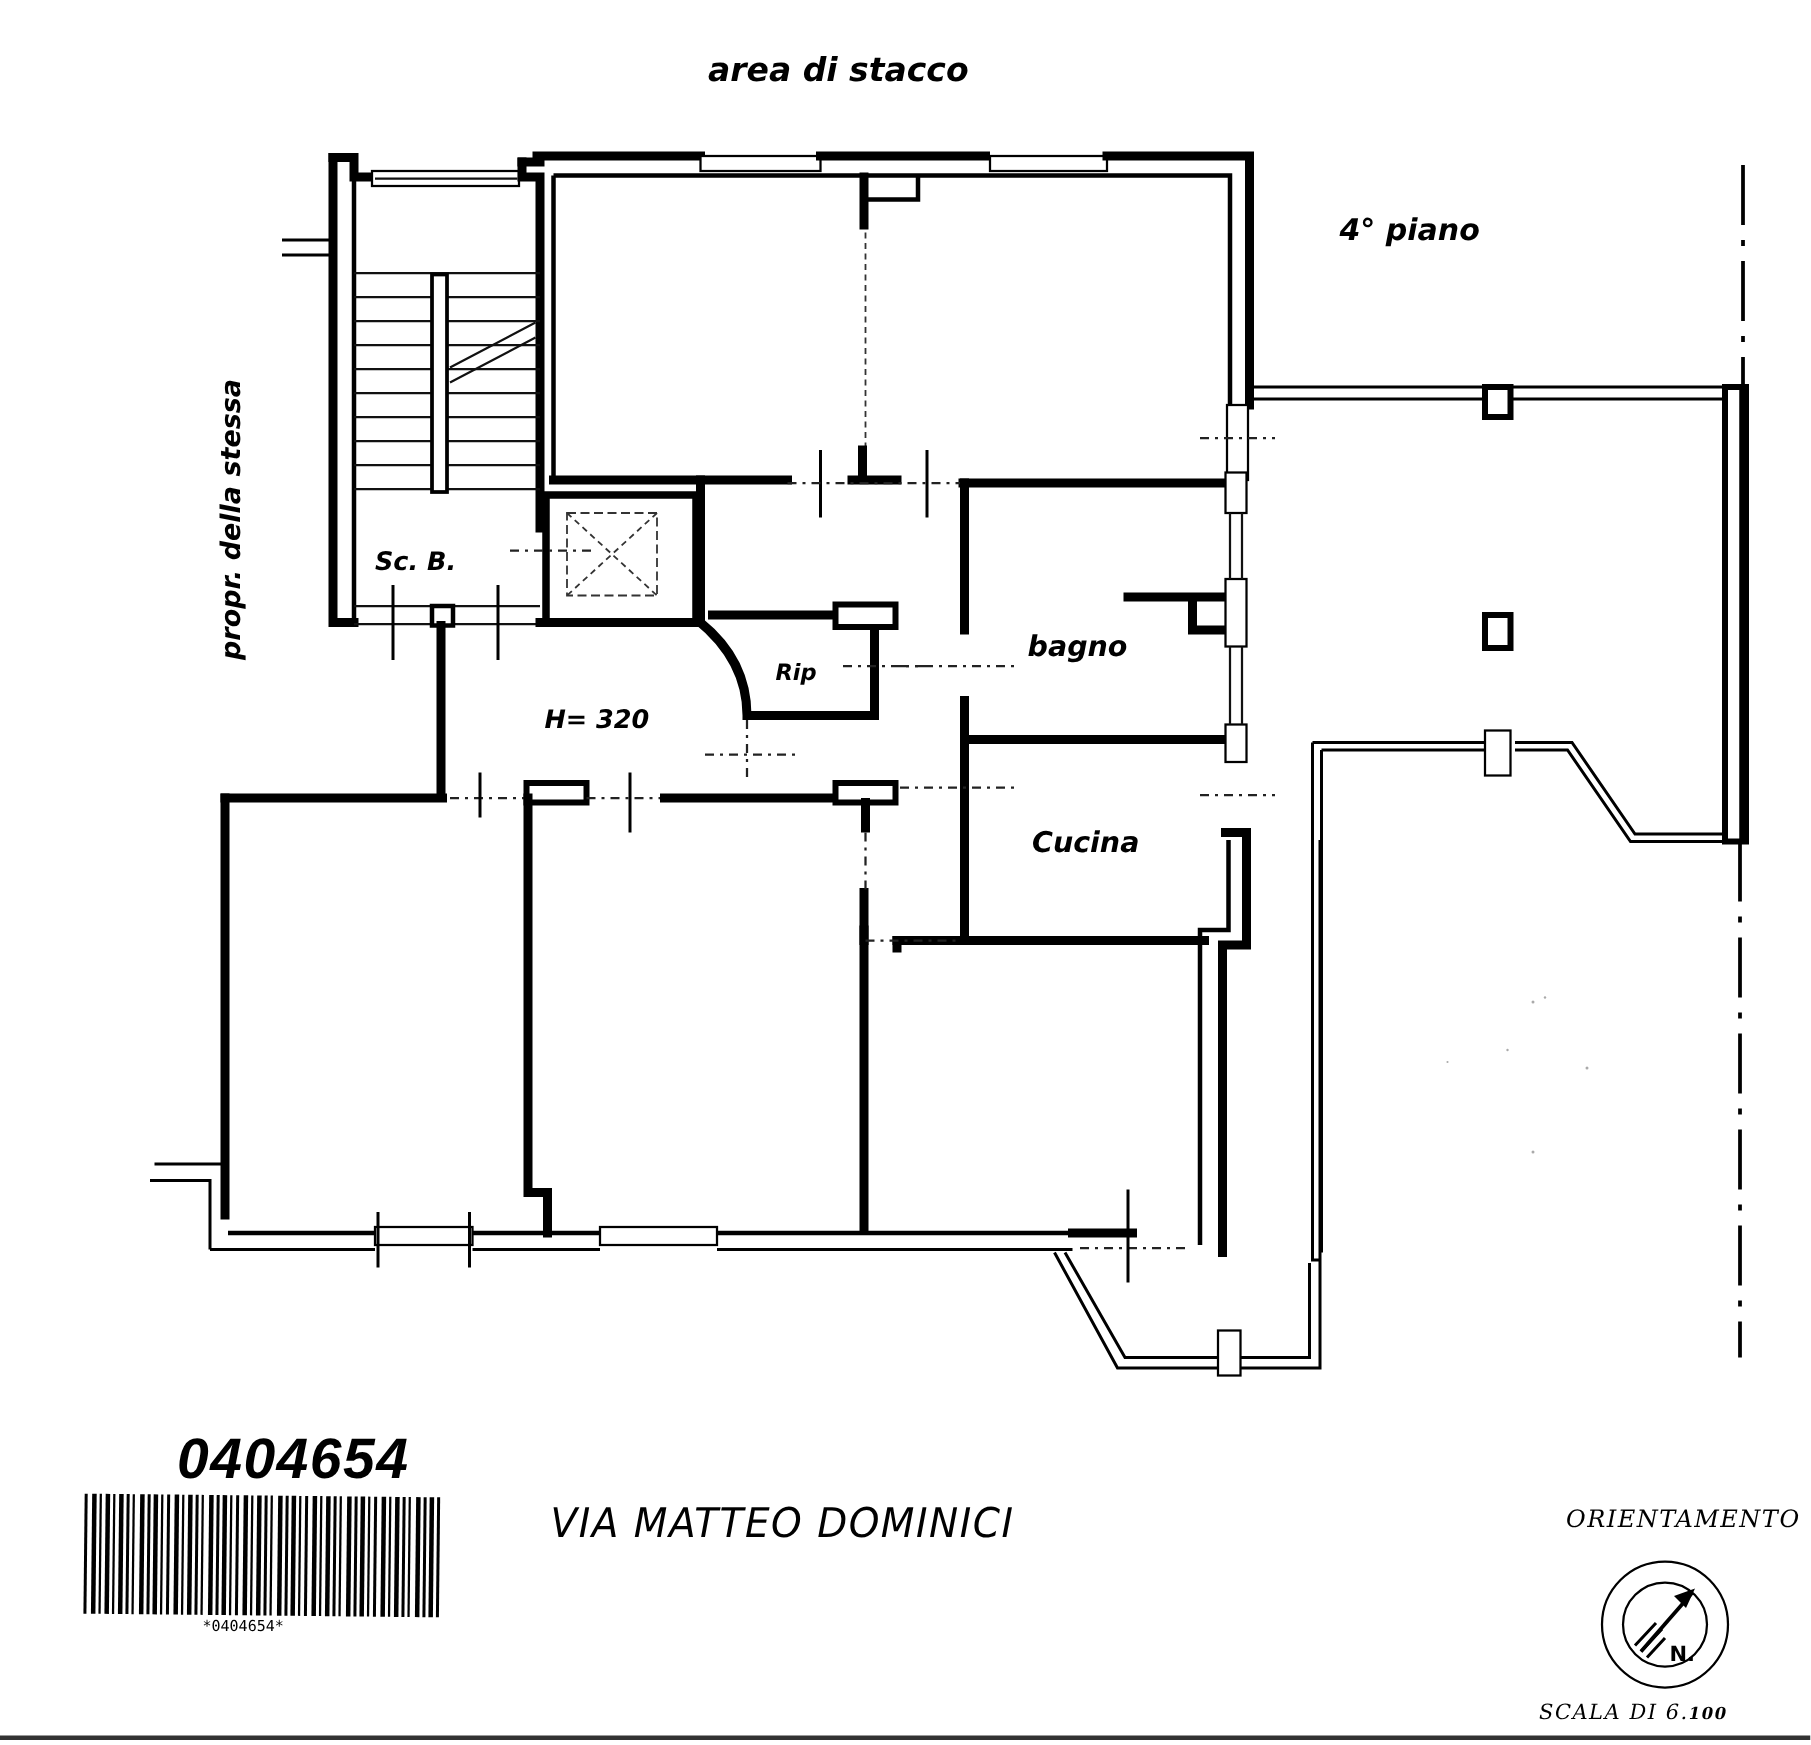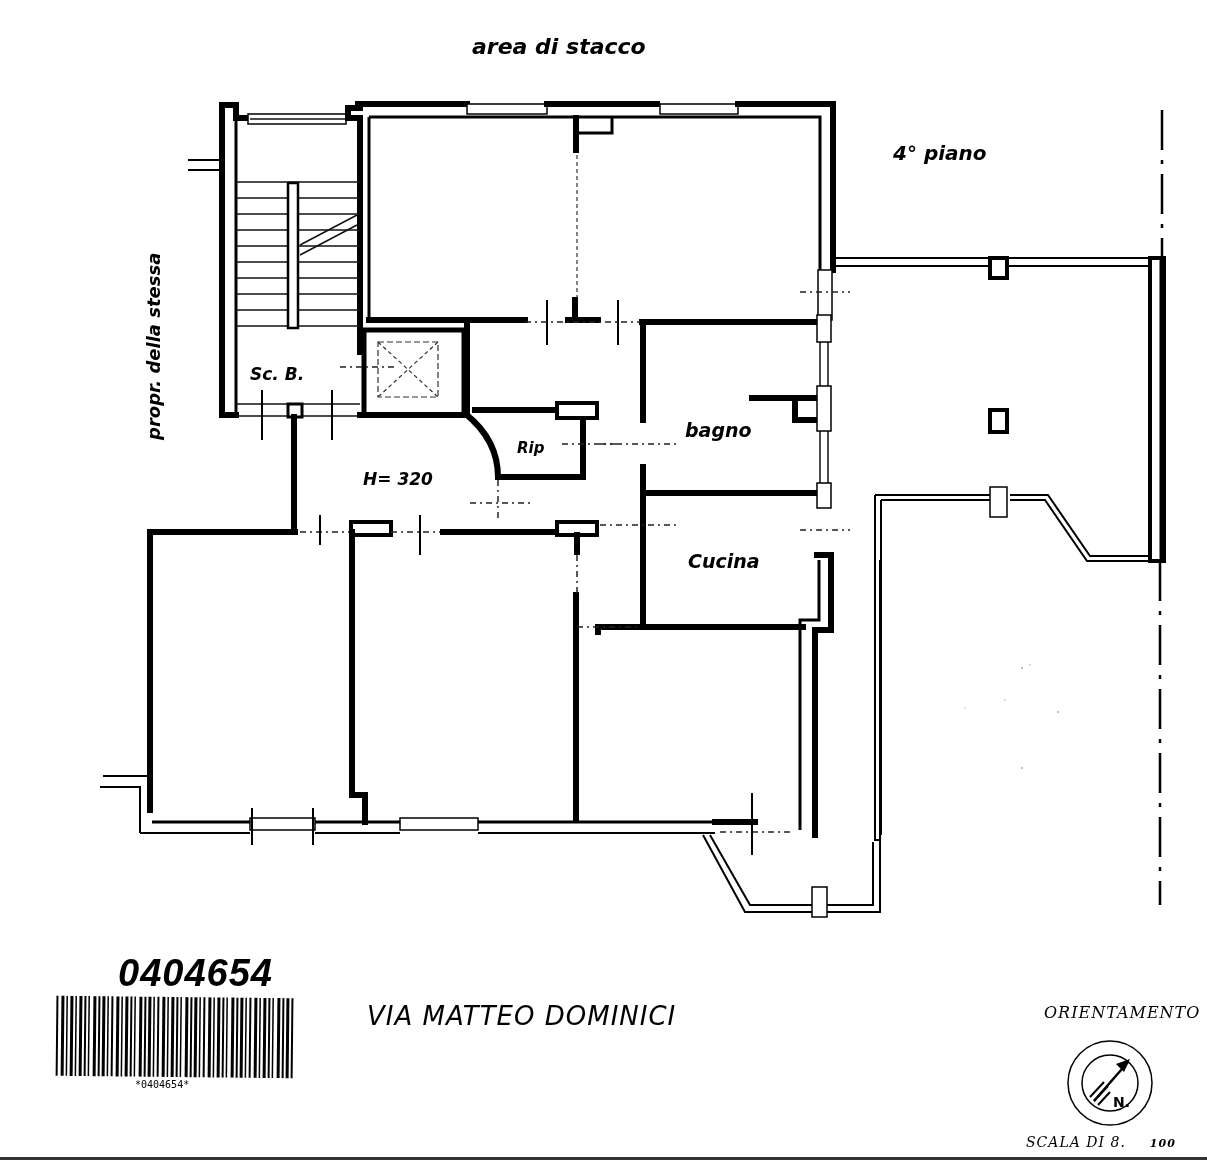--- a/index.html
+++ b/index.html
@@ -18,21 +18,21 @@
     #barcode-num { position: absolute; left: 118px; top: 952px; font-family: "Liberation Sans", sans-serif;
                    font-weight: bold; font-size: 38px; letter-spacing: 1px; font-style: italic; }
     #barcode-caption { position: absolute; left: 135px; top: 1079px; font-family: "DejaVu Sans Mono", monospace;
                        font-size: 10px; text-align: right; }
     #street { position: absolute; left: 367px; top: 1001px; font-family: "DejaVu Sans", sans-serif;
               font-size: 26px; font-style: italic; letter-spacing: 1px; transform: scaleY(1.05); }
     #orient { position: absolute; left: 1024px; top: 1003px; font-family: "DejaVu Serif", serif;
               font-style: italic; font-size: 16px; letter-spacing: 1px; margin-left: 20px; }
     #scale { position: absolute; left: 1026px; top: 1134px; font-family: "DejaVu Serif", serif;
              font-style: italic; font-size: 14px; letter-spacing: 1px; }
-    #scale b { font-style: italic; font-size: 11px; margin-left: 24px; }
+    #scale b { font-style: italic; font-size: 11px; }
     #bottom-rule { position: absolute; left: 0; top: 1157px; width: 1207px; height: 3px; background: #333; }
   </style>
 </head>
 <body>
 
 <svg width="1207" height="1163" viewBox="0 0 1207 1163">
 
   <g>
 
     <path class="wall" d="M222 105 L222 415 L236 415"></path>
@@ -281,14 +281,14 @@
   <text class="hand" x="363" y="485" font-size="17">H= 320</text>
   <text class="hand" x="517" y="453" font-size="15">Rip</text>
   <text class="hand" x="685" y="437" font-size="19">bagno</text>
   <text class="hand" x="688" y="568" font-size="19">Cucina</text>
 </svg>
 
 <div id="barcode-num">0404654</div>
 <div id="barcode-caption">*0404654*</div>
 <div id="street">VIA MATTEO DOMINICI</div>
 <div id="orient">ORIENTAMENTO</div>
-<div id="scale"><span>SCALA DI 8.</span><b>100</b></div>
+<div id="scale"><span>SCALA DI 6.</span><b>100</b></div>
 <div id="bottom-rule"></div>
 
 </body></html>

